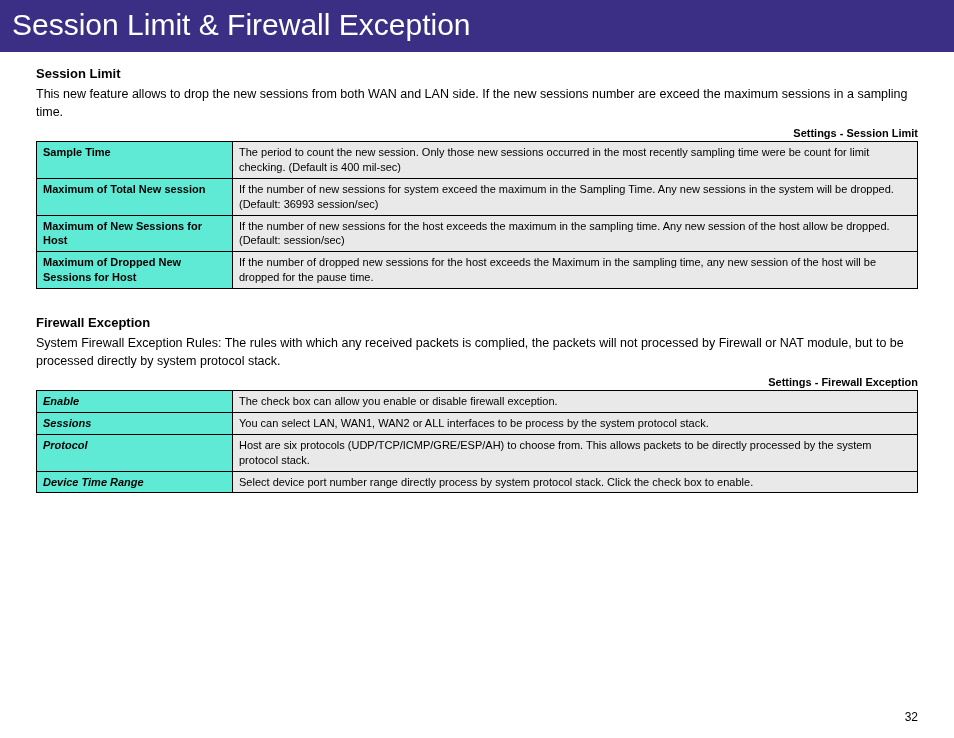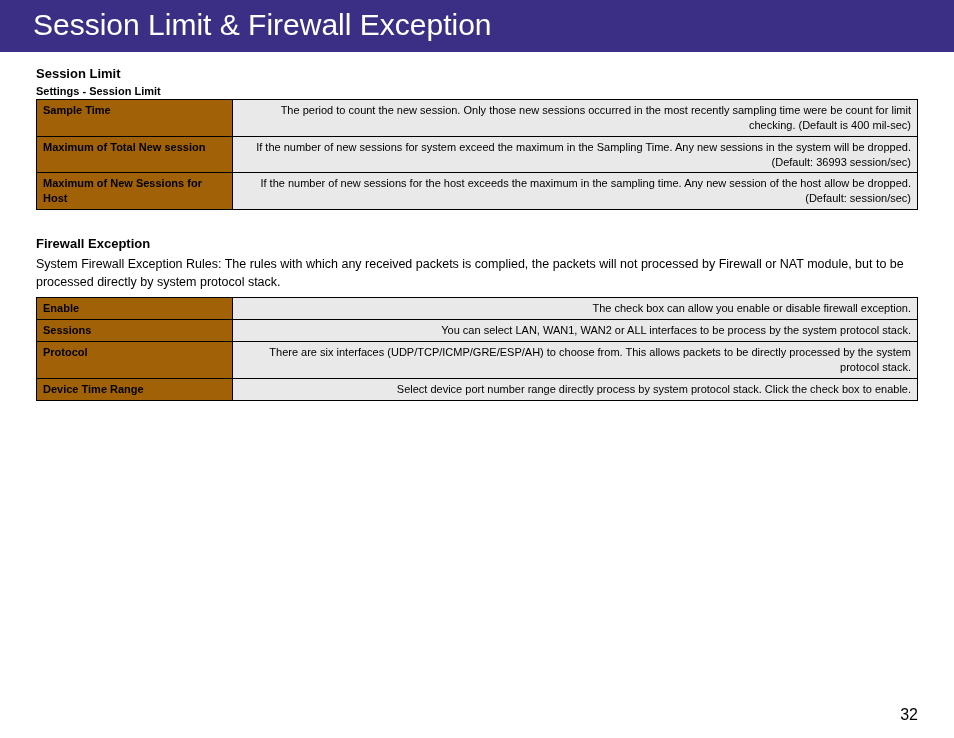--- a/index.html
+++ b/index.html
@@ -8,21 +8,21 @@
     background: #fff;
     width: 954px;
     height: 738px;
     position: relative;
   }
   .banner {
     background: #3a2f85;
     color: #fff;
     font-size: 30px;
     font-weight: 300;
-    padding: 8px 22px 10px 33px;
+    padding: 8px 22px 10px 12px;
     font-family: "Segoe UI", Arial, sans-serif;
   }
   .content {
     padding: 14px 36px 7px 36px;
     color: #000;
   }
   .section-heading {
     font-size: 13px;
     font-weight: 900;
     font-family: Arial, sans-serif;
@@ -31,101 +31,107 @@
   .section-desc {
     font-size: 12.5px;
     line-height: 1.45;
     margin-bottom: 6px;
   }
   .table-caption {
     font-size: 11px;
     font-weight: 900;
     margin-top: 2px;
     margin-bottom: 2px;
+    text-align: right;
   }
   table.settings {
     width: 100%;
     border-collapse: collapse;
     table-layout: fixed;
   }
   table.settings td {
     border: 1px solid #000;
     font-size: 11px;
     padding: 3px 6px;
     vertical-align: top;
     line-height: 1.35;
   }
   table.settings td.key {
-    background: #a16207;
+    background: #5eead4;
     font-weight: 900;
   }
   table.settings td.val {
     background: #e9e9e9;
     font-weight: 400;
-    text-align: right;
   }
   .t1 td.key { width: 196px; }
-  .t2 td.key { width: 196px; }
+  .t2 td.key { width: 196px; font-style: italic; }
   .gap { height: 26px; }
   .pagenum {
     position: absolute;
     bottom: 14px;
     right: 36px;
-    font-size: 16px;
+    font-size: 12px;
     color: #000;
   }
 </style>
 </head>
 <body>
 
 <div class="banner">
   <span>Session Limit &amp; Firewall Exception</span>
 </div>
 
 <div class="content">
 
   <div>
     <div class="section-heading">Session Limit</div>
+    <div class="section-desc">This new feature allows to drop the new sessions from both WAN and LAN side. If the new sessions number are exceed the maximum sessions in a sampling time.</div>
     <div class="table-caption">Settings - Session Limit</div>
     <table class="settings t1">
       <tbody>
           <tr>
         <td class="key">Sample Time</td>
         <td class="val">The period to count the new session. Only those new sessions occurred in the most recently sampling time were be count for limit checking. (Default is 400 mil-sec)</td>
       </tr>
       <tr>
         <td class="key">Maximum of Total New session</td>
         <td class="val">If the number of new sessions for system exceed the maximum in the Sampling Time. Any new sessions in the system will be dropped. (Default: 36993 session/sec)</td>
       </tr>
       <tr>
         <td class="key">Maximum of New Sessions for Host</td>
         <td class="val">If the number of new sessions for the host exceeds the maximum in the sampling time. Any new session of the host allow be dropped. (Default: session/sec)</td>
       </tr>
+      <tr>
+        <td class="key">Maximum of Dropped New Sessions for Host</td>
+        <td class="val">If the number of dropped new sessions for the host exceeds the Maximum in the sampling time, any new session of the host will be dropped for the pause time.</td>
+      </tr>
     </tbody>
       </table>
   </div>
 
   <div class="gap"></div>
 
   <div>
     <div class="section-heading">Firewall Exception</div>
     <div class="section-desc">System Firewall Exception Rules: The rules with which any received packets is complied, the packets will not processed by Firewall or NAT module, but to be processed directly by system protocol stack.</div>
+    <div class="table-caption">Settings - Firewall Exception</div>
     <table class="settings t2">
       <tbody>
           <tr>
         <td class="key">Enable</td>
         <td class="val">The check box can allow you enable or disable firewall exception.</td>
       </tr>
       <tr>
         <td class="key">Sessions</td>
         <td class="val">You can select LAN, WAN1, WAN2 or ALL interfaces to be process by the system protocol stack.</td>
       </tr>
       <tr>
         <td class="key">Protocol</td>
-        <td class="val">There are six interfaces (UDP/TCP/ICMP/GRE/ESP/AH) to choose from. This allows packets to be directly processed by the system protocol stack.</td>
+        <td class="val">Host are six protocols (UDP/TCP/ICMP/GRE/ESP/AH) to choose from. This allows packets to be directly processed by the system protocol stack.</td>
       </tr>
       <tr>
         <td class="key">Device Time Range</td>
         <td class="val">Select device port number range directly process by system protocol stack. Click the check box to enable.</td>
       </tr>
     </tbody>
       </table>
   </div>
 
 </div>

